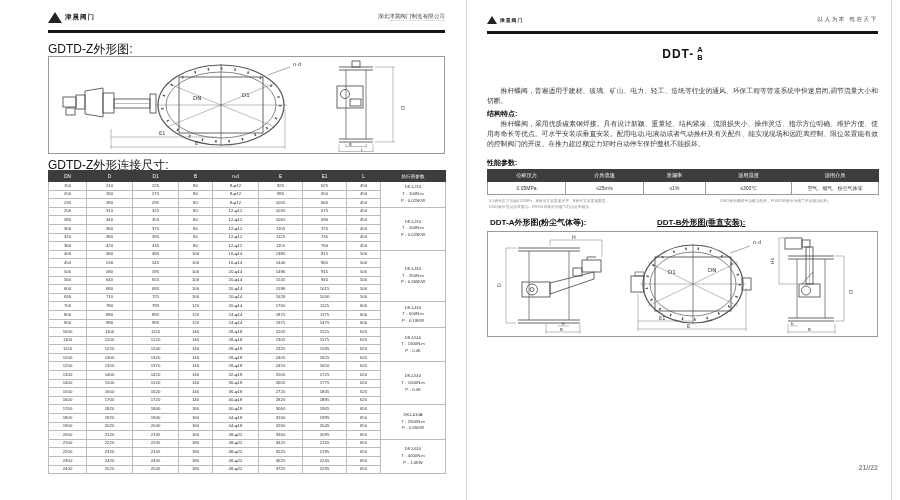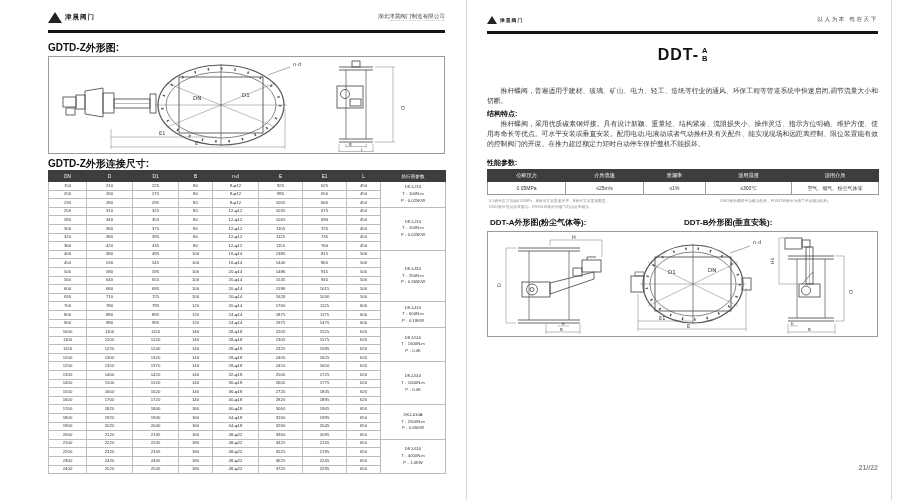--- a/index.html
+++ b/index.html
@@ -15,21 +15,21 @@
   .logo-texts{display:flex;flex-direction:column;line-height:1.1;}
   .logo-name{font-size:6.5px;font-weight:bold;letter-spacing:1px;color:#222;}
   .logo-name.sm{font-size:4.8px;}
   .logo-sub{font-size:2.4px;color:#999;letter-spacing:.4px;}
   .company{text-align:right;line-height:1.25;}
   .company-name{font-size:5.6px;color:#444;}
   .company-sub{font-size:2.4px;color:#aaa;}
   .slogan{font-size:5.6px;letter-spacing:1.6px;color:#444;}
   .bar{position:absolute;height:2.5px;background:#161616;}
 
-  .h-big{font-size:10px;font-weight:bold;color:#111;}
+  .h-big{font-size:12px;font-weight:normal;color:#111;}
   .h-med{font-size:7px;font-weight:bold;color:#111;}
   .h-draw{font-size:8px;font-weight:bold;color:#111;}
 
   .draw-box{border:1px solid #9a9a9a;background:#fff;}
 
   
   table{border-collapse:collapse;table-layout:fixed;}
   .dim-table{width:397px;font-size:4.3px;color:#333;}
   .dim-table th{background:#3d3d3d;color:#fff;font-weight:normal;height:10px;font-size:4.6px;border:0.5px solid #3d3d3d;padding:0;}
   .dim-table td{border:0.5px solid #bcbcbc;text-align:center;height:7.6px;padding:0;line-height:1;}
@@ -38,21 +38,21 @@
 
   
   .perf-table{width:391px;font-size:5px;color:#333;}
   .perf-table th{background:#3d3d3d;color:#fff;font-weight:normal;height:11px;font-size:5.2px;border:0.5px solid #3d3d3d;padding:0;}
   .perf-table td{border:0.6px solid #9a9a9a;text-align:center;height:12px;padding:0;}
 
   .para{font-size:6.8px;line-height:10px;text-align:justify;text-indent:2em;color:#3a3a3a;}
   .note{font-size:3.8px;color:#8a8a8a;line-height:1.7;}
 
   .title-row{display:flex;justify-content:center;align-items:center;gap:3px;font-weight:bold;color:#111;}
-  .title-prefix{font-size:16px;letter-spacing:1px;}
+  .title-prefix{font-size:12px;letter-spacing:1px;}
   .title-stack{display:flex;flex-direction:column;font-size:7.5px;line-height:1.05;text-align:center;}
   .title-name{font-size:14px;letter-spacing:.5px;}
 
   .page-num{font-size:7px;color:#8a8a8a;font-weight:bold;text-align:right;}
 
   svg text{font-family:"DejaVu Sans",sans-serif;fill:#333;}
 </style>
 </head>
 <body>
 
@@ -608,21 +608,21 @@
       </tbody>
   </table>
 
   <div class="abs" style="left:487px;top:198px;width:391px;height:14px;">
     <div class="note abs" style="left:2px;top:0;">0.5表示压力等级0.05MPa，A表示安装管道水平，B表示安装管道垂直。</div>
     <div class="note abs" style="left:2px;top:6px;">D941表示电动装置驱动，FD941W表示为烟气电动装置驱动。</div>
     <div class="note abs" style="left:233px;top:0;">D941表示蝶阀手动驱动机构，FD941W表示为烟气手动驱动机构。</div>
   </div>
 
   <div class="abs h-draw" style="left:490px;top:217px;">DDT-A外形图(粉尘气体等):</div>
-  <div class="abs h-draw" style="left:684px;top:217px;">DDT-B外形图(垂直安装):</div>
+  <div class="abs h-draw" style="left:657px;top:217px;text-decoration:underline;">DDT-B外形图(垂直安装):</div>
 
   <div class="abs draw-box" style="left:487px;top:231px;width:389px;height:104px;">
     <svg width="389" height="104" viewBox="0 0 389 104">
 
       <g stroke="#555" fill="none" stroke-width="0.9">
         <line x1="30" y1="16" x2="92" y2="16"></line>
           <line x1="30" y1="19" x2="92" y2="19"></line>
         <line x1="30" y1="88" x2="92" y2="88"></line>
           <line x1="30" y1="91" x2="92" y2="91"></line>
         <line x1="41" y1="19" x2="41" y2="88" stroke-width="0.7"></line>

